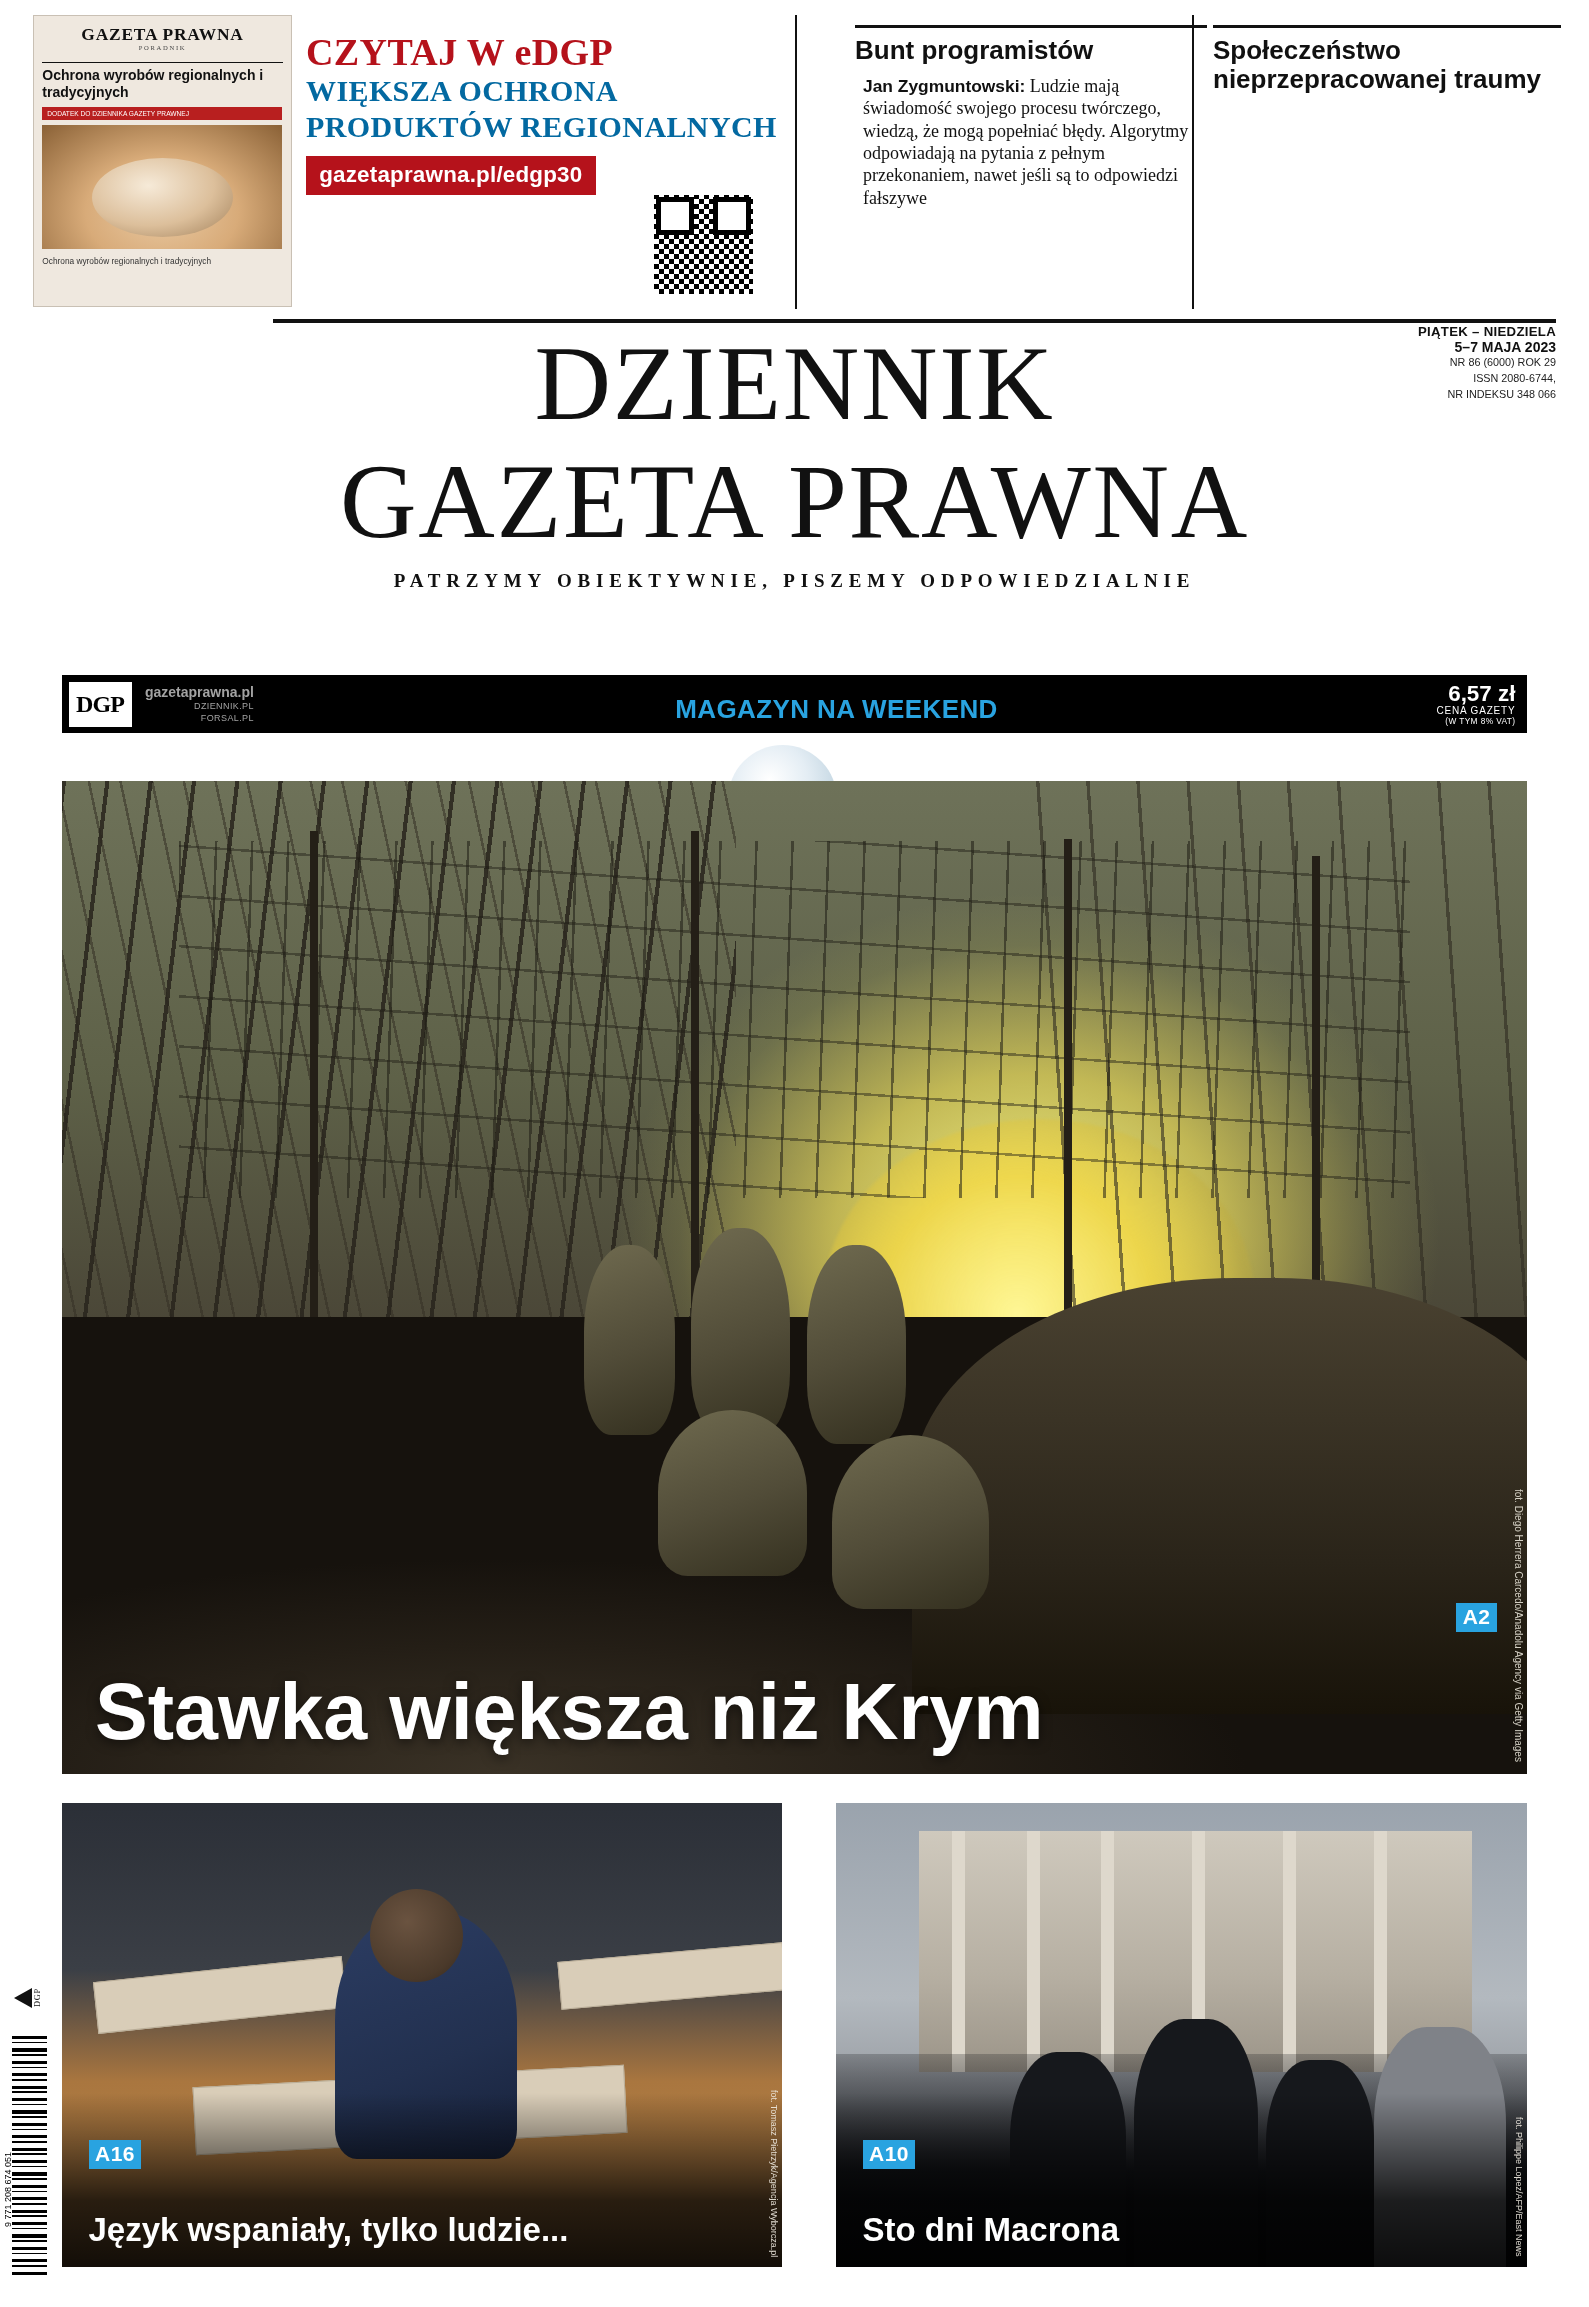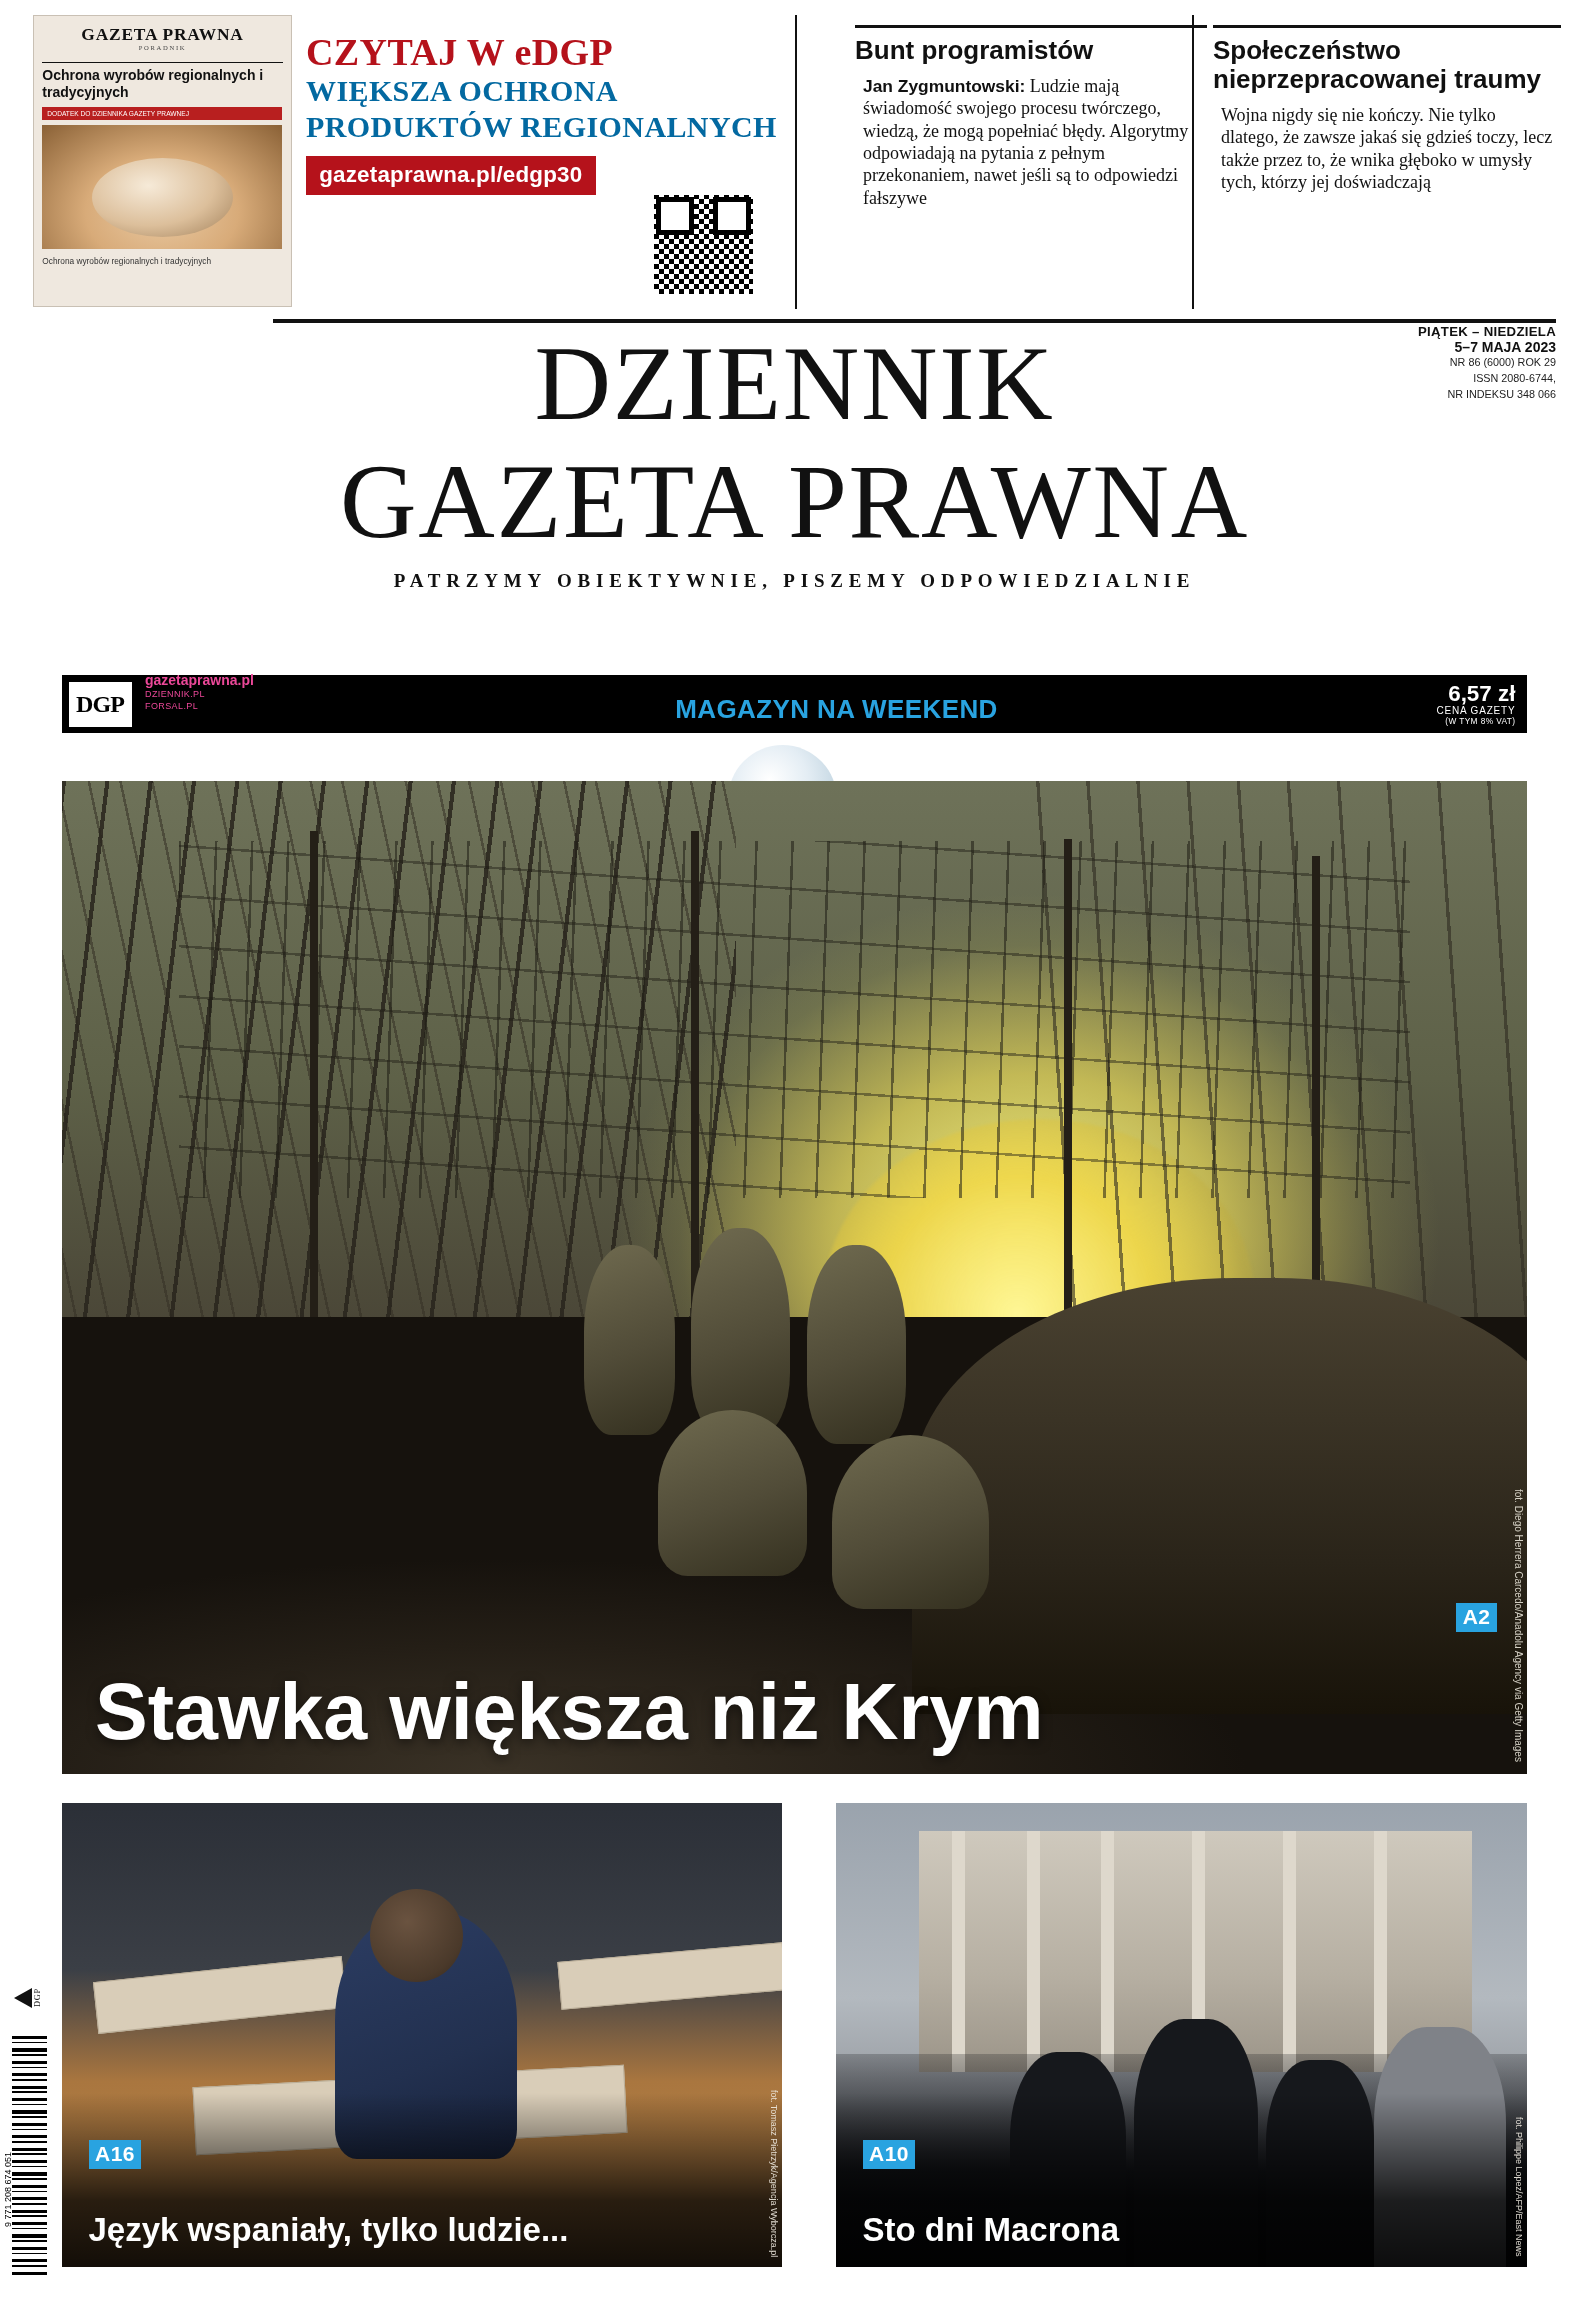--- a/index.html
+++ b/index.html
@@ -124,22 +124,22 @@
   }
 
   
   .blackbar{position:absolute;left:62px;top:675px;width:1465px;height:58px;background:#000;}
   .dgp-logo{
     position:absolute;left:6.6px;top:6.6px;width:63px;height:45px;background:#fff;color:#000;
     font-family:"Liberation Serif",serif;font-weight:700;font-size:24px;
     display:flex;align-items:center;justify-content:center;letter-spacing:-0.8px;
   }
   .bb-sites{
-    position:absolute;left:83px;top:0;color:#ec4899;
-    font-family:"Liberation Sans",sans-serif;line-height:11.6px;
+    position:absolute;left:83px;top:12px;color:#a3a3a3;
+    font-family:"Liberation Sans",sans-serif;line-height:11.6px;text-align:right;
   }
   .bb-sites .s1{font-weight:700;font-size:14px;margin-bottom:2.5px;}
   .bb-sites .s2{font-size:9px;letter-spacing:0.4px;}
   .bb-title{
     position:absolute;left:0;top:0;width:1465px;height:68px;
     display:flex;align-items:center;justify-content:center;
     color:#29a3e0;font-family:"Liberation Sans",sans-serif;font-weight:700;
     font-size:26px;letter-spacing:0.4px;padding-left:42px;
   }
   .bb-price{
@@ -313,21 +313,20 @@
     <div class="teaser" style="left:855px;width:352px;">
       <div class="tz-rule"></div>
       <h2>Bunt programistów</h2>
       <p><b>Jan Zygmuntowski:</b><span> Ludzie mają świadomość swojego procesu twórczego, wiedzą, że mogą popełniać błędy. Algorytmy odpowiadają na pytania z pełnym przekonaniem, nawet jeśli są to odpowiedzi fałszywe</span></p>
 
     </div>
 
     <div class="teaser" style="left:1213px;width:348px;">
       <div class="tz-rule"></div>
       <h2>Społeczeństwo nieprzepracowanej traumy</h2>
-      <p><span>Wojna nigdy się nie kończy. Nie tylko dlatego, że zawsze jakaś się gdzieś toczy, lecz także przez to, że wnika głęboko w umysły tych, którzy jej doświadczają</span></p>
 
     </div>
   </div>
 
   <div class="mast-rule"></div>
 
   <div class="dateblock">
     <div class="d1">PIĄTEK – NIEDZIELA</div>
     <div class="d2">5–7 MAJA 2023</div>
     <div class="d3">NR 86 (6000) ROK 29</div>

